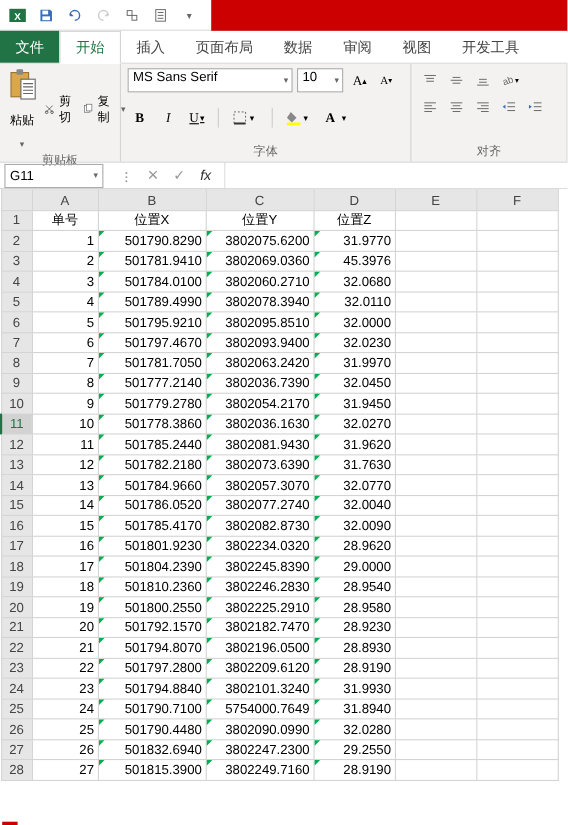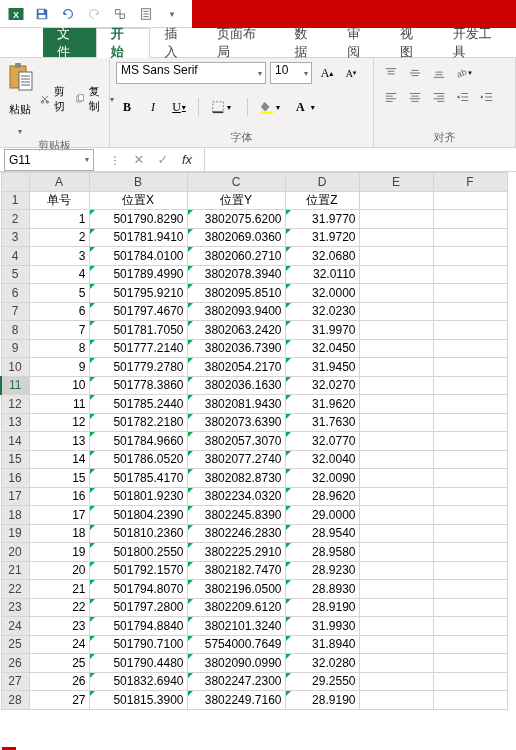--- a/index.html
+++ b/index.html
@@ -6,24 +6,24 @@
     body { width: 516px; height: 750px; background: #fff; overflow: hidden; font-size: 12px; }
     
     
     .titlebar { height: 28px; background: #fff; display: flex; align-items: center; border-bottom: 1px solid #d4d4d4; }
     .titlebar .red-section { height: 28px; background: #c00; flex: 1; margin-left: 4px; }
     .qat { display: flex; align-items: center; gap: 6px; padding: 0 6px; }
     .qat-btn { width: 20px; height: 20px; display: flex; align-items: center; justify-content: center; cursor: pointer; }
     .excel-icon { width: 18px; height: 18px; }
     
     
-    .ribbon-tabs { height: 30px; background: #fff; display: flex; align-items: stretch; border-bottom: 1px solid #d4d4d4; padding-left: 43px; }
+    .ribbon-tabs { height: 30px; background: #fff; display: flex; align-items: stretch; border-bottom: 1px solid #d4d4d4; }
     .tab { padding: 0 14px; display: flex; align-items: center; cursor: pointer; font-size: 13px; color: #444; }
     .tab.file { background: #217346; color: #fff; }
-    .tab.active { background: #fff; color: #217346; border: 1px solid #d4d4d4; border-bottom: 1px solid #fff; margin-bottom: -1px; font-weight: 700; }
+    .tab.active { background: #fff; color: #217346; border: 1px solid #d4d4d4; border-bottom: 1px solid #fff; margin-bottom: -1px; font-weight: 400; }
     
     
     .ribbon { height: 90px; background: #f3f2f1; display: flex; border-bottom: 1px solid #d4d4d4; }
     .ribbon-group { border-right: 1px solid #d4d4d4; padding: 4px 6px 2px; display: flex; flex-direction: column; justify-content: space-between; }
     .ribbon-group-label { text-align: center; font-size: 11px; color: #666; padding-top: 2px; }
     .clipboard-group { display: flex; gap: 4px; }
     .paste-btn { display: flex; flex-direction: column; align-items: center; gap: 10px; width: 40px; cursor: pointer; }
     .paste-icon { width: 28px; height: 30px; }
     .clipboard-side { display: flex; flex-direction: row; gap: 2px; }
     .clipboard-side-btn { display: flex; align-items: center; gap: 4px; font-size: 11px; cursor: pointer; padding: 1px 2px; }
@@ -308,21 +308,21 @@
           <td class="data col-C green-flag">3802075.6200</td>
           <td class="data col-D green-flag">31.9770</td>
           <td class="data col-E"></td>
           <td class="data col-F"></td>
         </tr>
         <tr>
           <th class="row-header">3</th>
           <td class="data col-A">2</td>
           <td class="data col-B green-flag">501781.9410</td>
           <td class="data col-C green-flag">3802069.0360</td>
-          <td class="data col-D green-flag">31.9720</td>
+          <td class="data col-D green-flag">45.3976</td>
           <td class="data col-E"></td>
           <td class="data col-F"></td>
         </tr>
         <tr>
           <th class="row-header">4</th>
           <td class="data col-A">3</td>
           <td class="data col-B green-flag">501784.0100</td>
           <td class="data col-C green-flag">3802060.2710</td>
           <td class="data col-D green-flag">32.0680</td>
           <td class="data col-E"></td>

